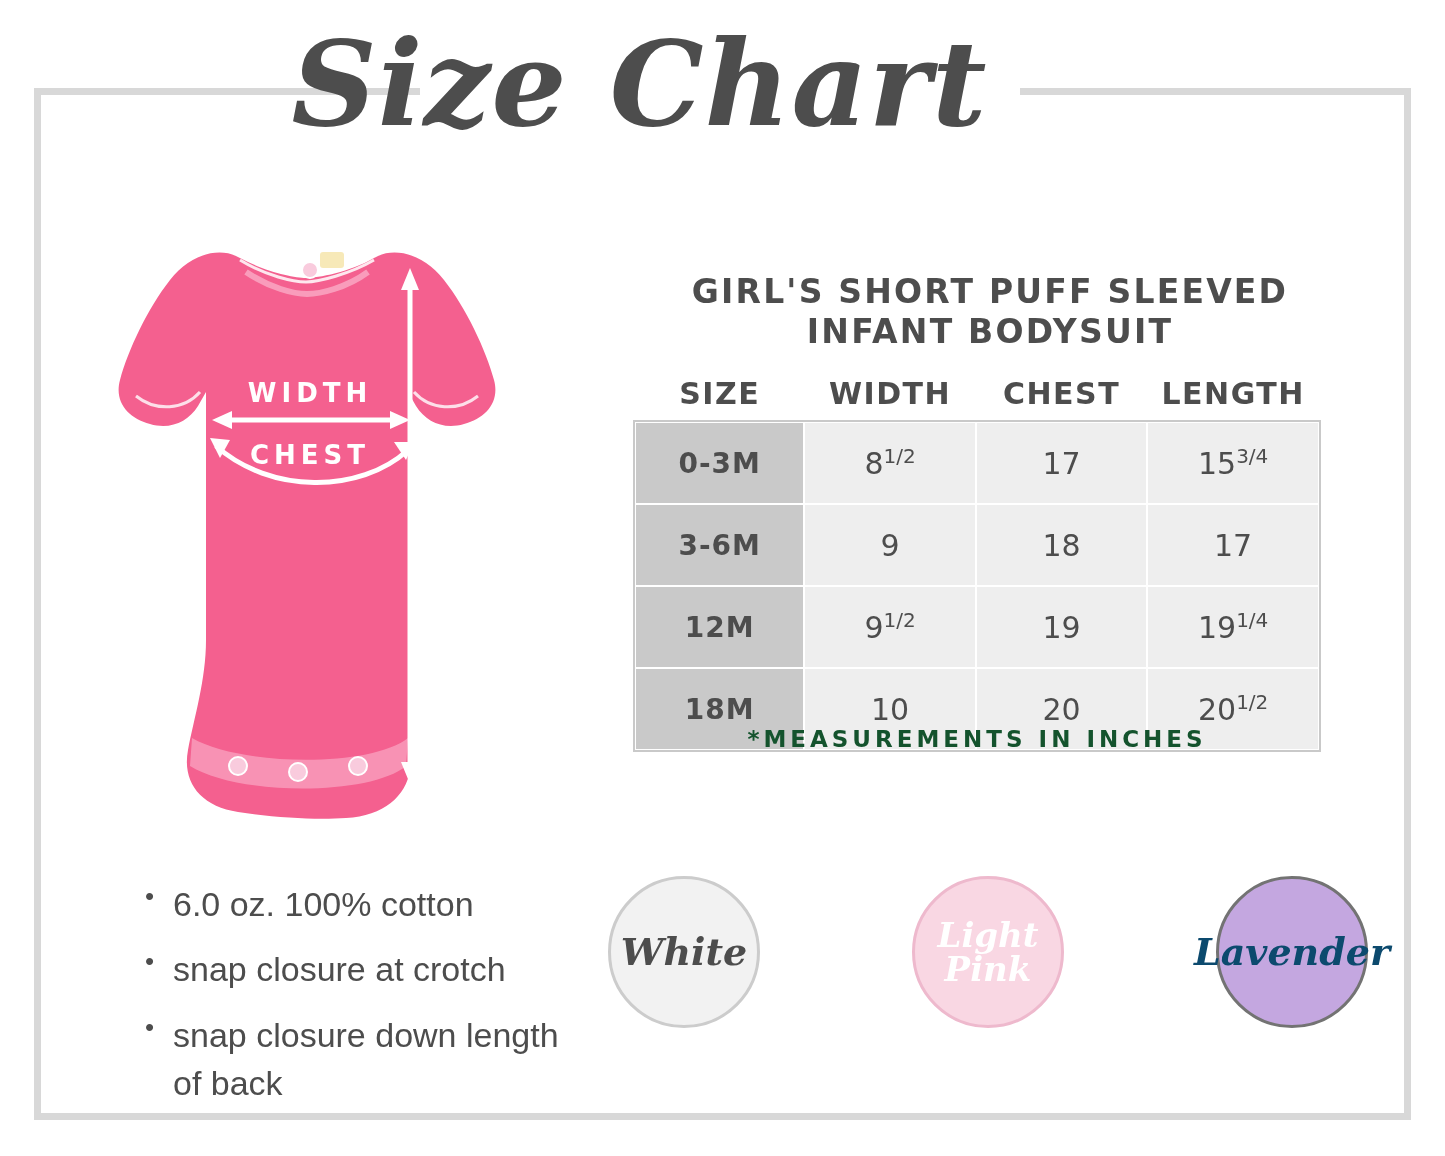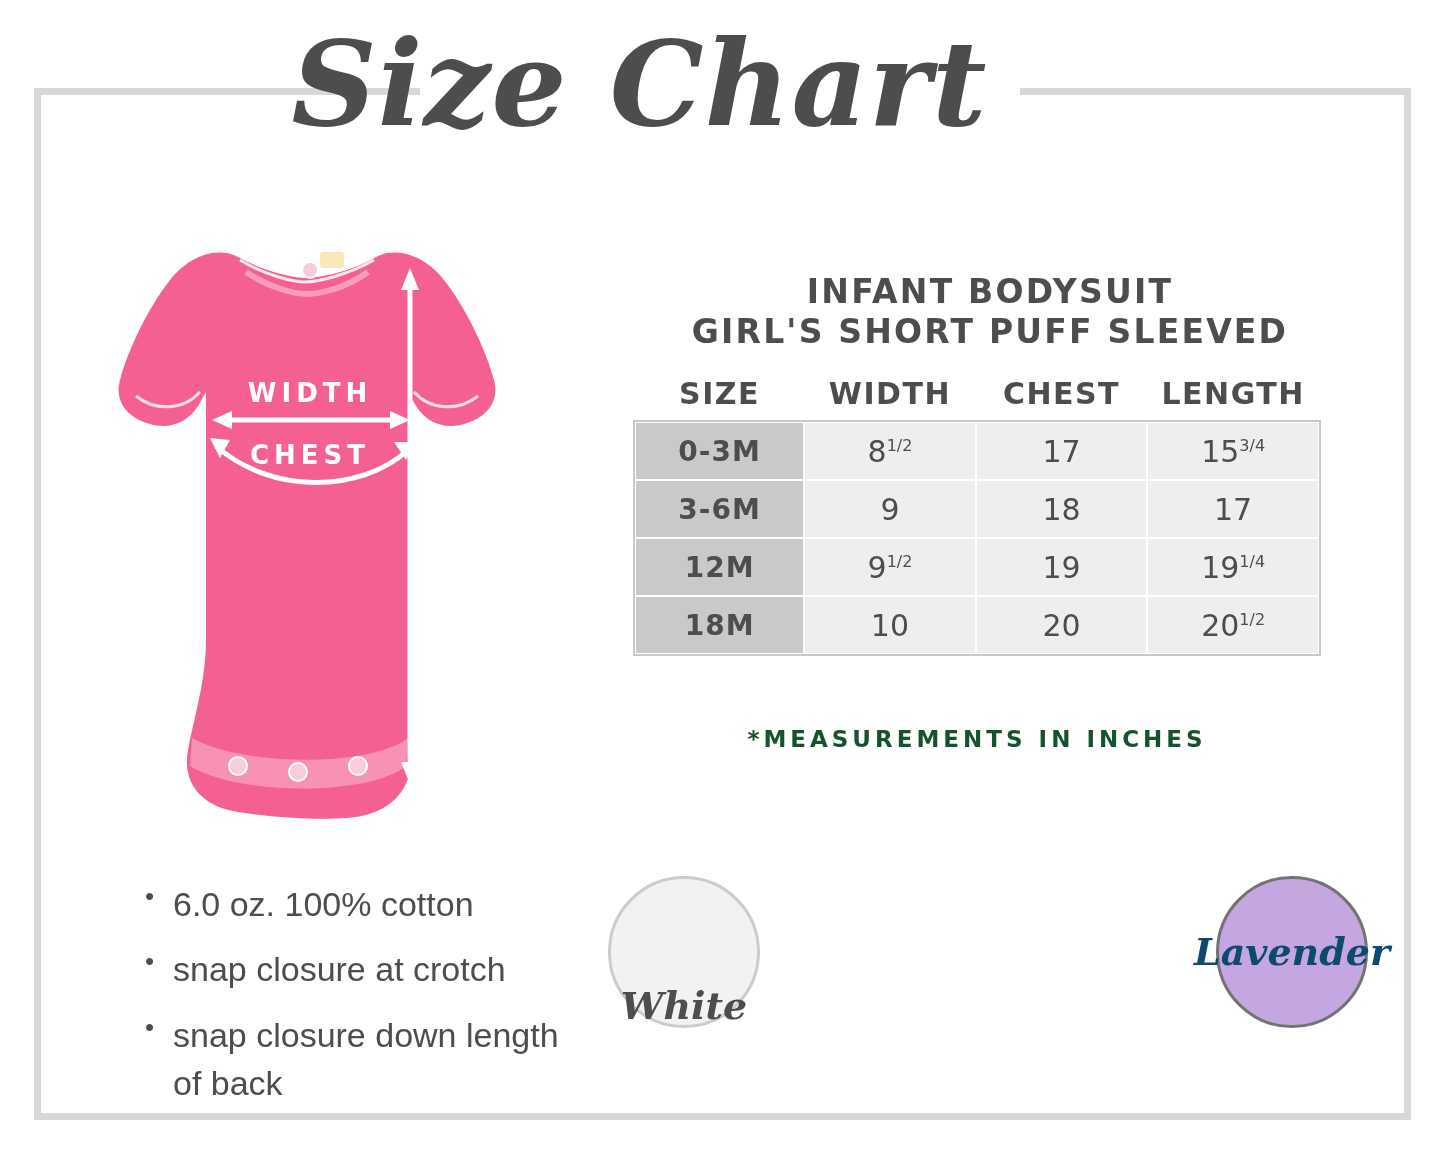--- a/index.html
+++ b/index.html
@@ -97,33 +97,33 @@
     background: transparent;
     border: none;
   }
   .size-table td {
     border: 2px solid #ffffff;
     text-align: center;
     height: 56px;
     font-size: 30px;
     font-weight: normal;
     background: #eeeeee;
-    padding: 0;
+    padding: 12px;
   }
   .size-table td.size-cell {
     background: #c9c9c9;
     font-weight: bold;
     letter-spacing: 1px;
     font-size: 28px;
   }
   .size-table .tbl-body {
     outline: 2px solid #c9c9c9;
   }
   .frac {
-    font-size: 16px;
+    font-size: 20px;
     vertical-align: super;
     line-height: 0;
   }
 
   .measure-note {
     position: absolute;
     left: 634px;
     top: 726px;
     width: 686px;
     text-align: center;
@@ -182,21 +182,21 @@
     align-items: center;
     justify-content: center;
     text-align: center;
     font-family: "DejaVu Serif", serif;
     font-style: italic;
     font-weight: bold;
     font-size: 38px;
     line-height: 1.0;
     box-sizing: border-box;
   }
-  .sw-white  { background: #f2f2f2; border: 3px solid #cccccc; color: #4d4d4d; align-items: flex-end; }
+  .sw-white  { background: #f2f2f2; border: 3px solid #cccccc; color: #4d4d4d; }
   .sw-lpink  { background: #f9d7e3; border: 3px solid #eeb9cd; color: #ffffff; font-size: 34px;}
   .sw-pink   { background: #f4608f; border: 3px solid #e04f7f; color: #ffffff; }
   .sw-lav    { background: #c4a7e0; border: 3px solid #737373; color: #0c4a6e; font-size: 38px;}
 </style>
 </head>
 <body>
 
 <div class="frame"></div>
 <div class="title-gap"></div>
 
@@ -259,22 +259,22 @@
     <polygon points="340,58 331,80 349,80" fill="#ffffff"></polygon>
     <polygon points="340,574 331,552 349,552" fill="#ffffff"></polygon>
 
     <text x="240" y="192" text-anchor="middle" fill="#ffffff" font-family="DejaVu Sans, sans-serif" font-size="26" font-weight="bold" letter-spacing="5">WIDTH</text>
     <text x="240" y="254" text-anchor="middle" fill="#ffffff" font-family="DejaVu Sans, sans-serif" font-size="26" font-weight="bold" letter-spacing="5">CHEST</text>
     <text x="0" y="0" fill="#ffffff" font-family="DejaVu Sans, sans-serif" font-size="26" font-weight="bold" letter-spacing="5" transform="translate(350,330) rotate(90)">LENGTH</text>
   </svg>
 </div>
 
 <div class="product-heading">
+  <div>GIRL'S SHORT PUFF SLEEVED</div>
   <div>INFANT BODYSUIT</div>
-  <div>GIRL'S SHORT PUFF SLEEVED</div>
 </div>
 
 <table class="size-table">
   <thead>
     <tr>
       <th style="width:170px">SIZE</th>
       <th style="width:172px">WIDTH</th>
       <th style="width:172px">CHEST</th>
       <th style="width:172px">LENGTH</th>
     </tr>
@@ -314,16 +314,19 @@
     <li>6.0 oz. 100% cotton</li>
     <li>snap closure at crotch</li>
     <li>snap closure down length of back</li>
   </ul>
 </div>
 
 <div class="swatches">
   <div class="swatch sw-white">
     <span>White</span>
   </div>
+  <div class="swatch sw-lpink">
+    <span>Light Pink</span>
+  </div>
   <div class="swatch sw-lav">
     <span>Lavender</span>
   </div>
 </div>
 
 </body></html>

